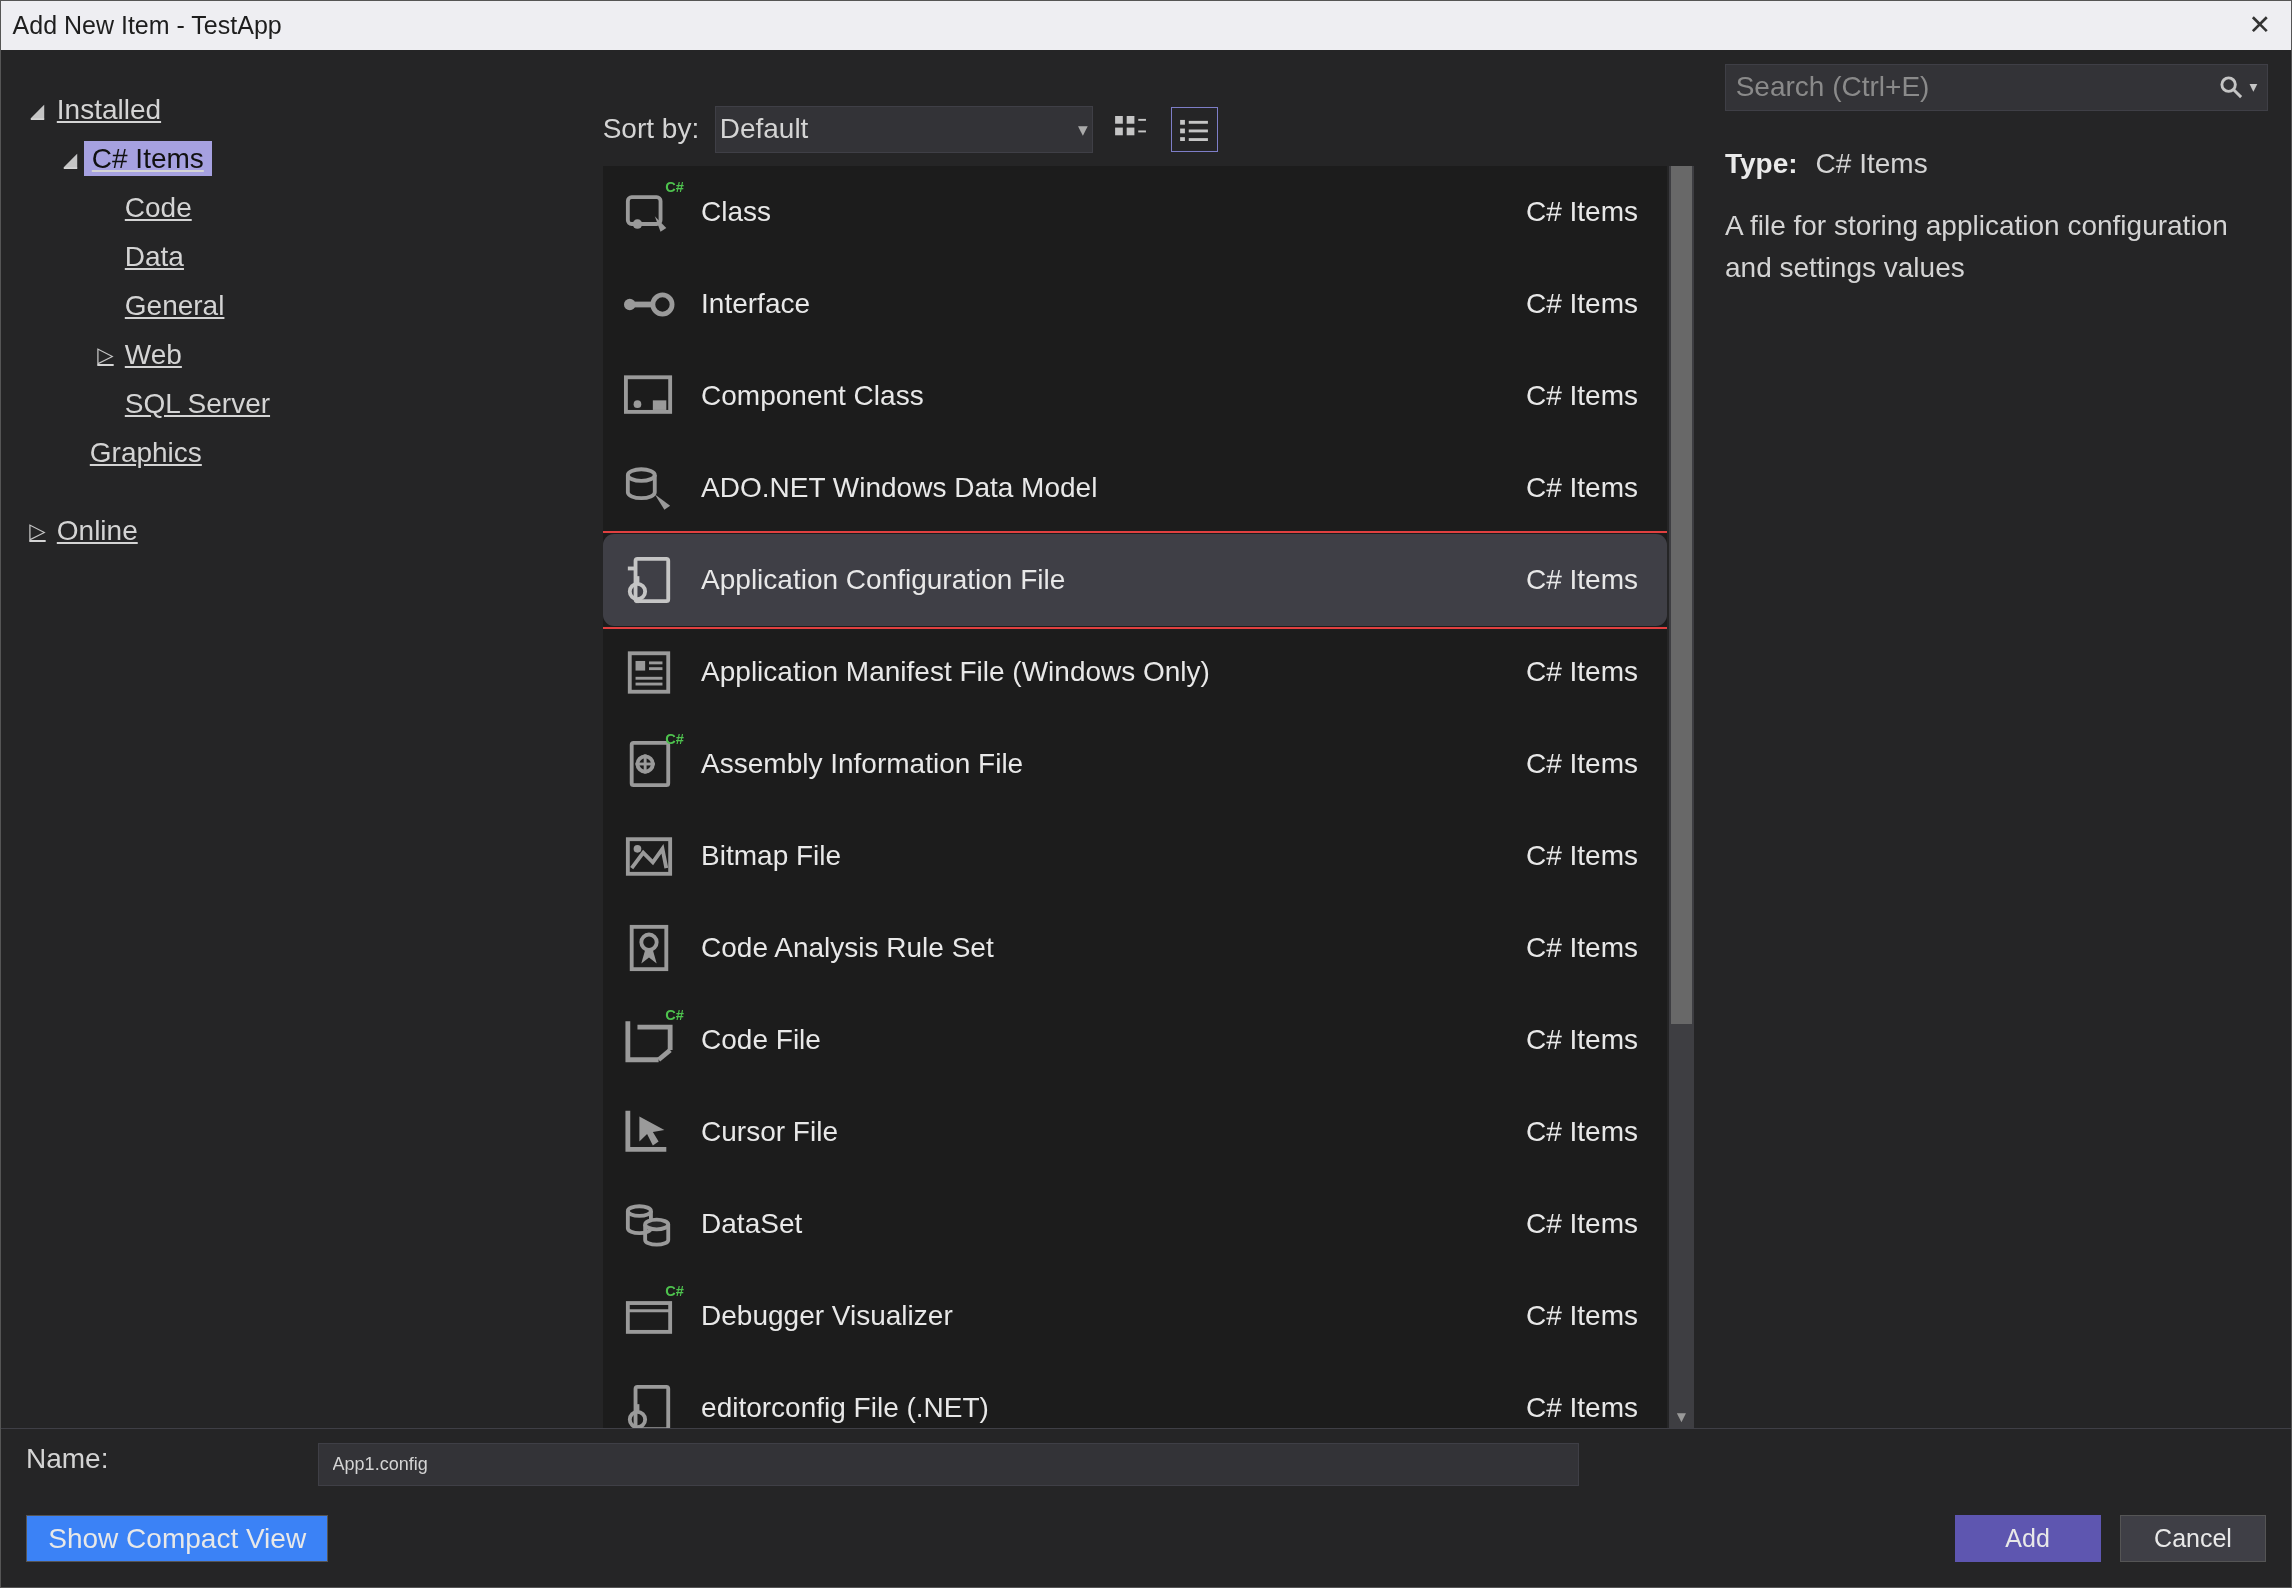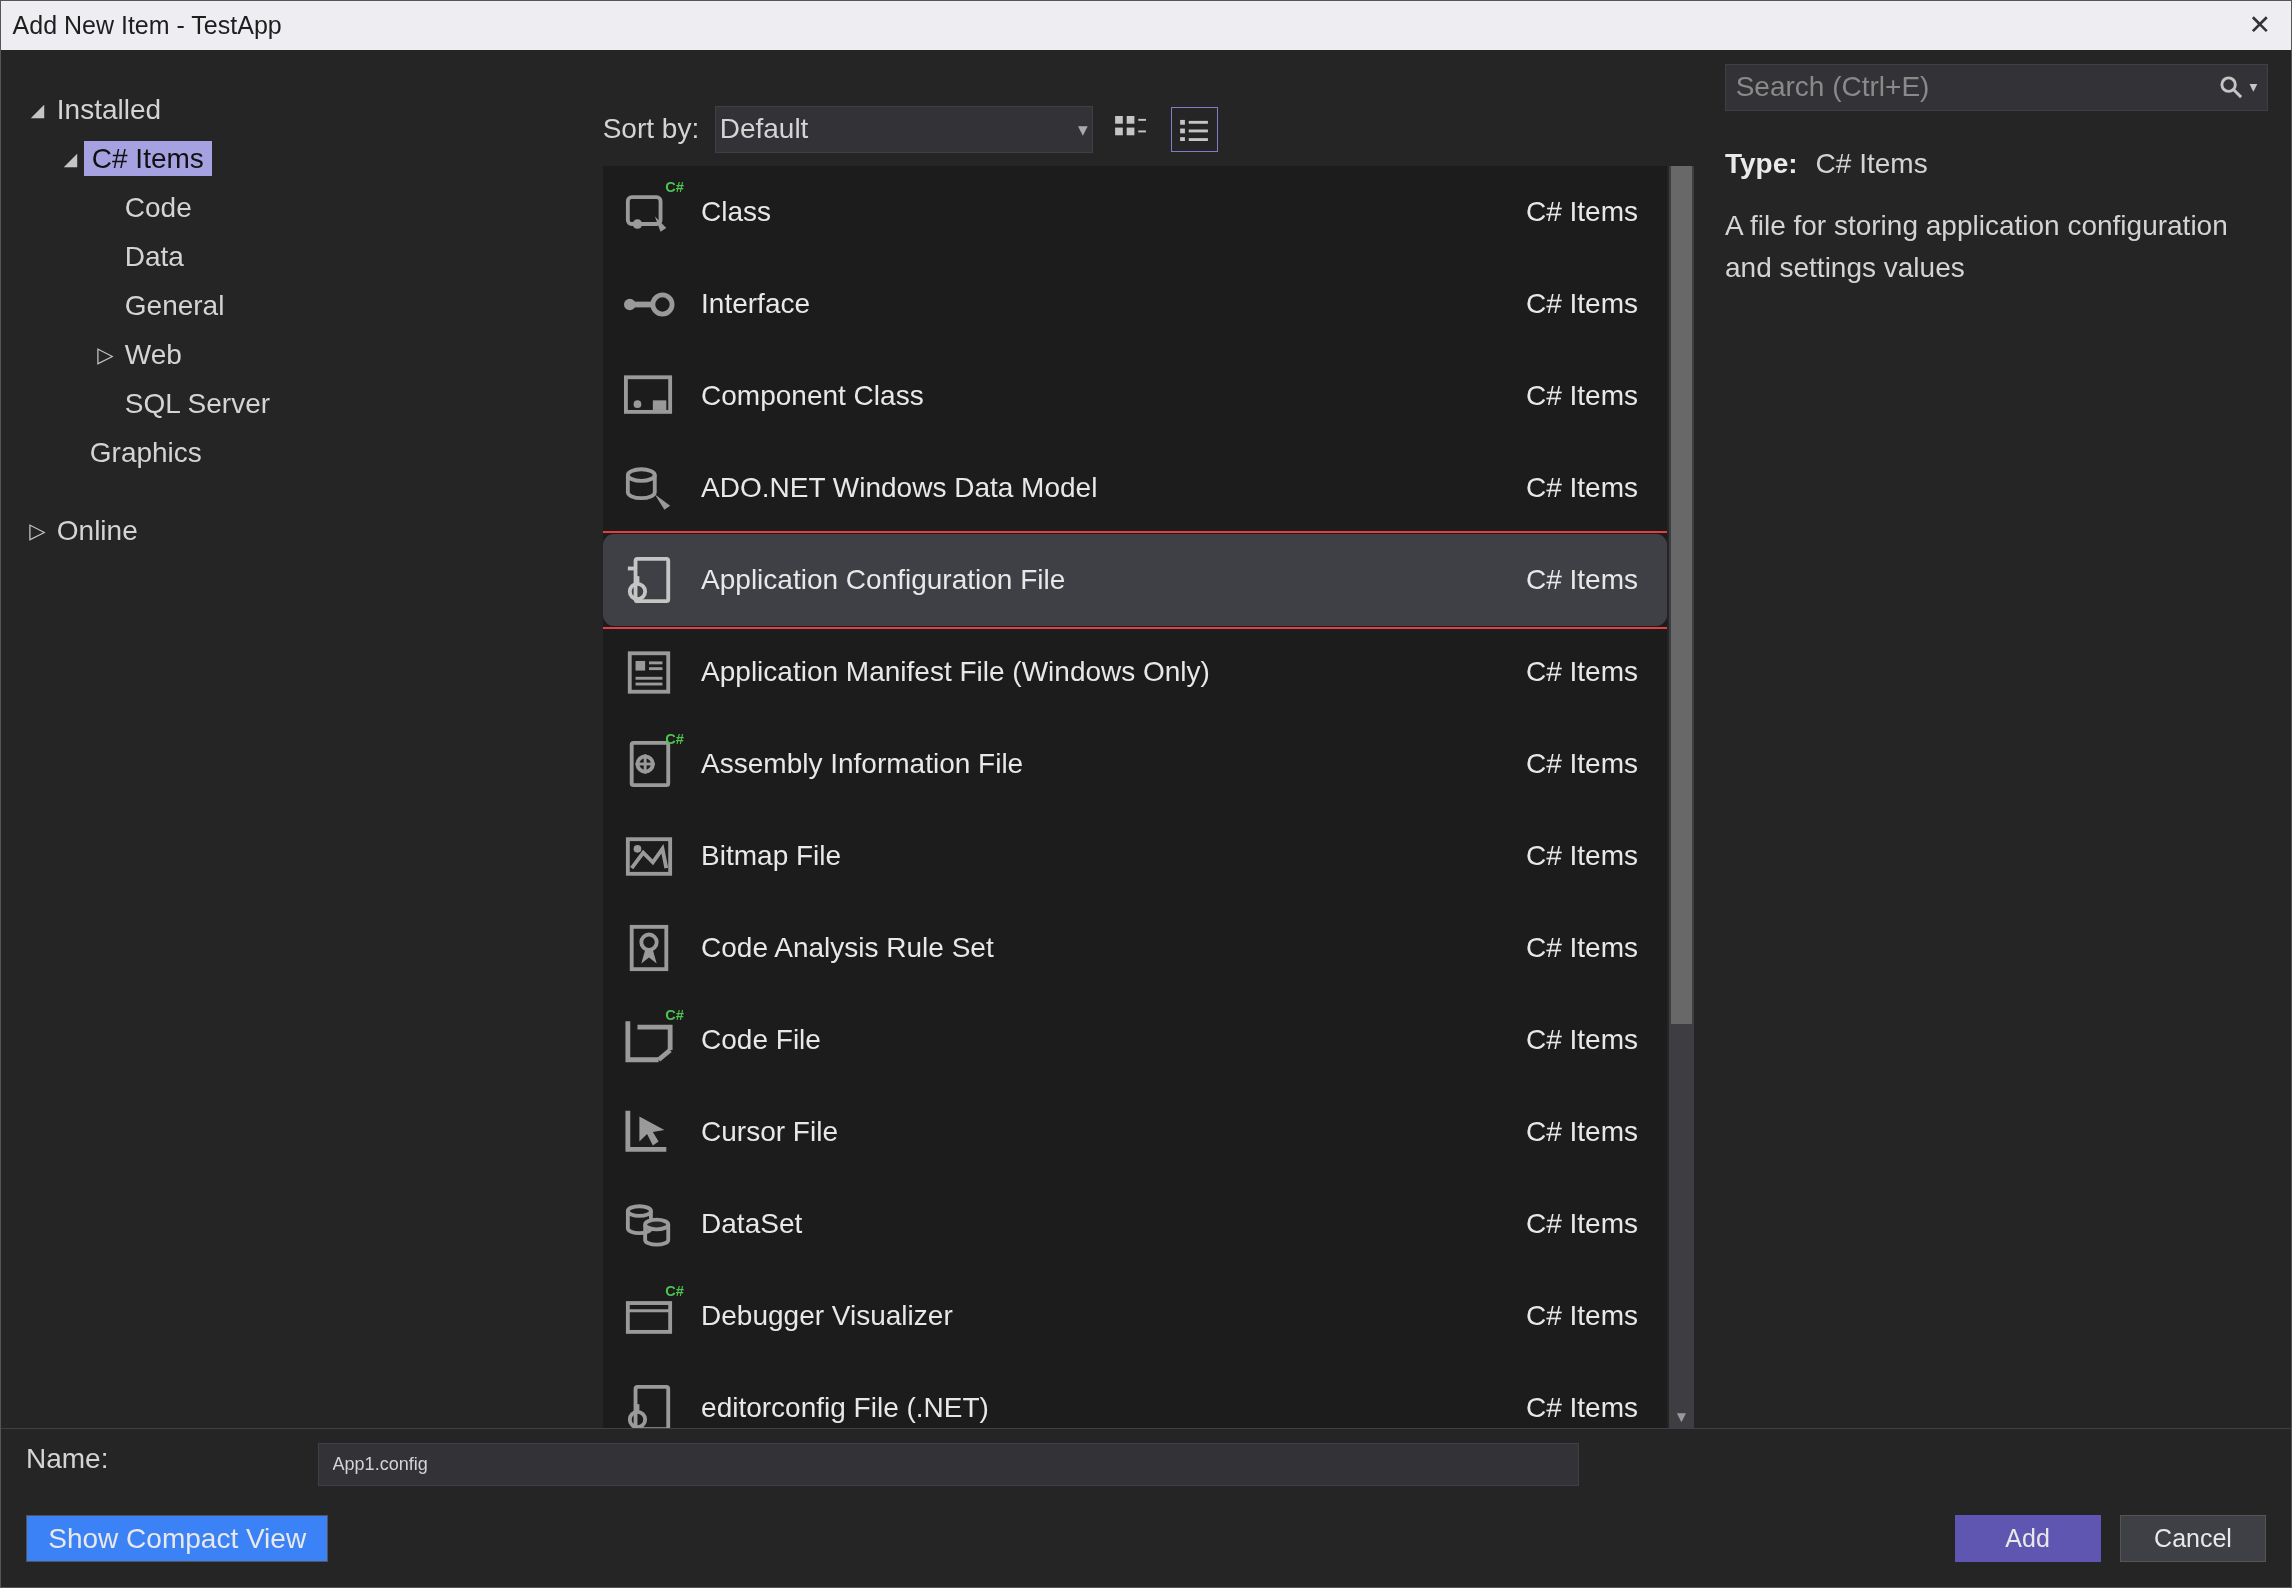--- a/index.html
+++ b/index.html
@@ -56,20 +56,21 @@
   
   .left-pane {
     padding: 35px 13.6px 13.6px 23px;
     color: #d4d4d4;
   }
   .tree-row {
     display: flex;
     align-items: center;
     height: 49px;
     cursor: pointer;
+    text-decoration: underline;
   }
   .tree-arrow {
     width: 27px;
     text-align: center;
     color: #c5c5c5;
     font-size: 21.3px;
   }
   .tree-arrow.collapsed::before { content: "▷"; }
   .tree-arrow.expanded::before { content: "◢"; font-size: 17.5px; }
   .tree-arrow.leaf::before { content: ""; }

